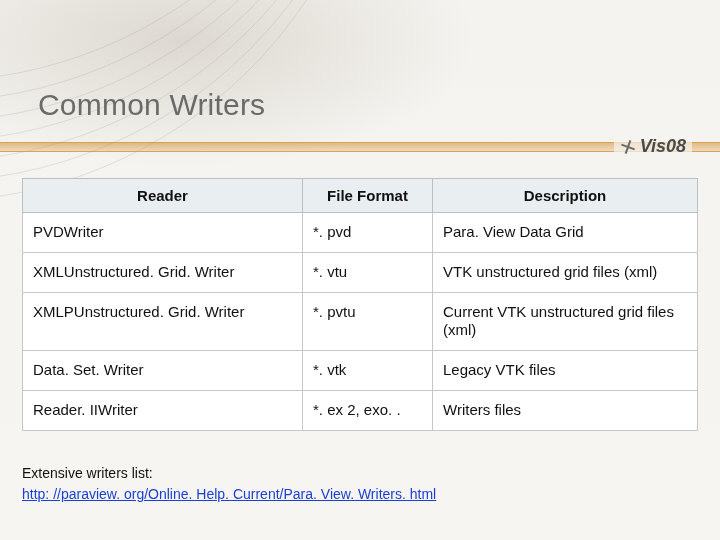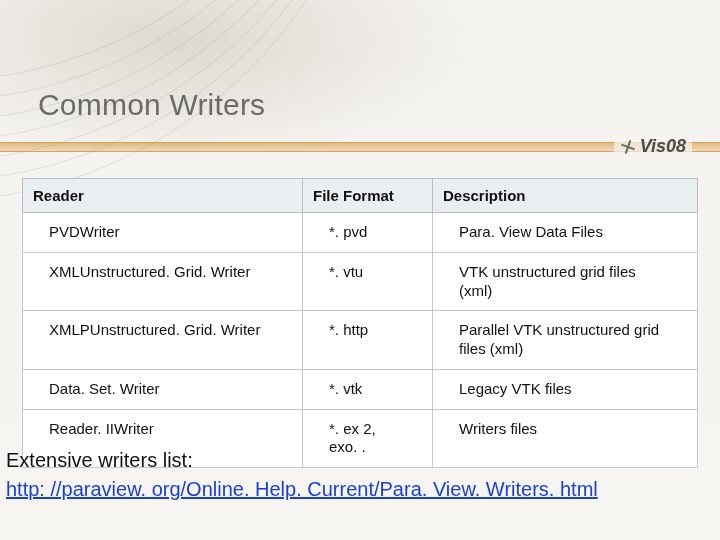--- a/index.html
+++ b/index.html
@@ -96,40 +96,40 @@
   }
 
   table.writers {
     border-collapse: collapse;
     width: 100%;
     background: #ffffff;
     font-size: 15px;
     color: #111;
   }
   table.writers th {
-    text-align: left;
+    text-align: center;
     background: #e9eef0;
     font-weight: 700;
     padding: 8px 10px;
     border: 1px solid #b9bfc2;
   }
   table.writers td {
-    padding: 10px 26px;
+    padding: 10px 10px;
     border: 1px solid #c3c8cb;
     vertical-align: top;
     line-height: 1.25;
   }
   .col-reader { width: 280px; }
   .col-format { width: 130px; }
 
   .footnote {
     position: absolute;
-    left: 6px;
+    left: 22px;
     bottom: 36px;
-    font-size: 20px;
+    font-size: 14px;
     color: #111;
     line-height: 1.45;
   }
   .footnote a {
     color: #1a3fd6;
     text-decoration: underline;
   }
 </style>
 </head>
 <body>
@@ -168,31 +168,31 @@
         <tr>
           <th>Reader</th>
           <th>File Format</th>
           <th>Description</th>
         </tr>
       </thead>
       <tbody>
         <tr>
           <td>PVDWriter</td>
           <td>*. pvd</td>
-          <td>Para. View Data Files</td>
+          <td>Para. View Data Grid</td>
         </tr>
         <tr>
           <td>XMLUnstructured. Grid. Writer</td>
           <td>*. vtu</td>
           <td>VTK unstructured grid files (xml)</td>
         </tr>
         <tr>
           <td>XMLPUnstructured. Grid. Writer</td>
-          <td>*. http</td>
-          <td>Parallel VTK unstructured grid files (xml)</td>
+          <td>*. pvtu</td>
+          <td>Current VTK unstructured grid files (xml)</td>
         </tr>
         <tr>
           <td>Data. Set. Writer</td>
           <td>*. vtk</td>
           <td>Legacy VTK files</td>
         </tr>
         <tr>
           <td>Reader. IIWriter</td>
           <td>*. ex 2, exo. .</td>
           <td>Writers files</td>

